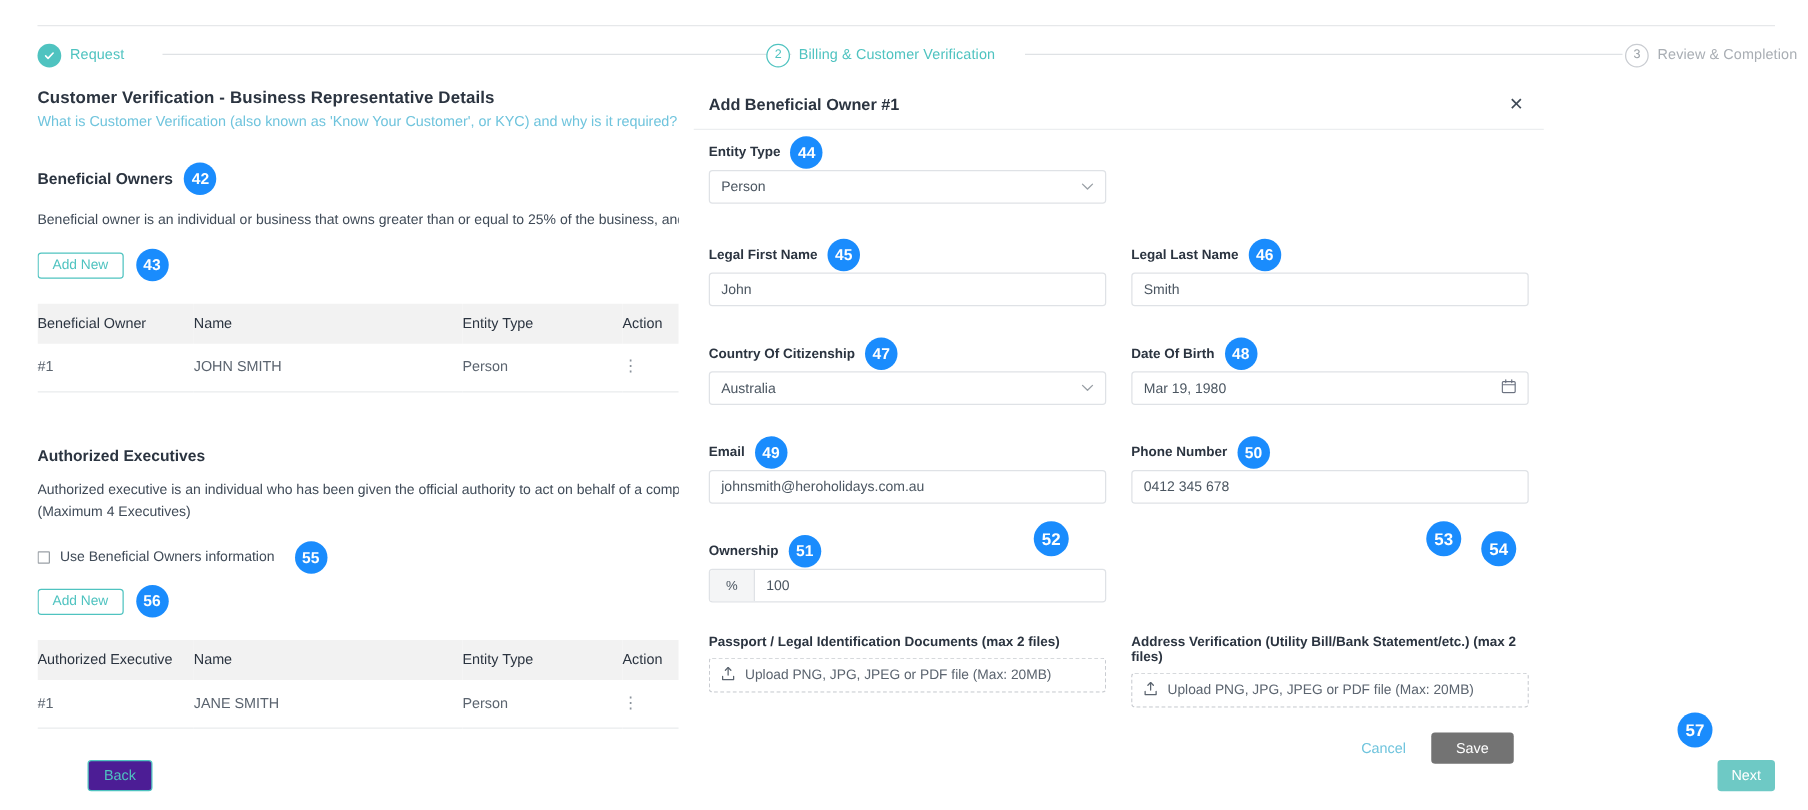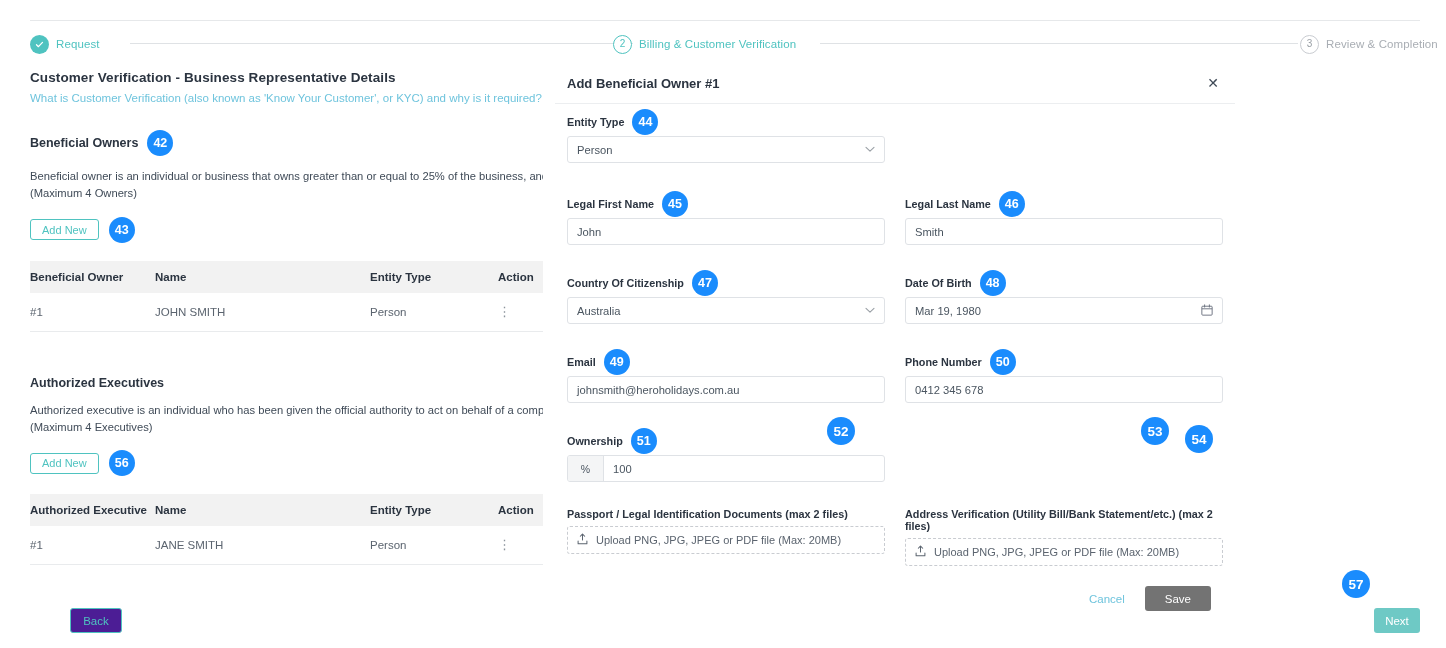--- a/index.html
+++ b/index.html
@@ -48,21 +48,21 @@
     height:21px; padding:0 11px;
     border:1px solid #4fc3c0; border-radius:3px;
     background:#fff; color:#4fc3c0;
     font-size:11px; font-family:inherit; cursor:pointer;
   }
   .addnew-row { display:flex; align-items:center; gap:10px; margin-bottom:18px; }
 
   table.grid { width:513px; border-collapse:collapse; table-layout:fixed; }
   table.grid th {
     background:#f2f2f2; text-align:left;
-    font-size:11.5px; font-weight:bold; color:#2b3440;
+    font-size:11.5px; font-weight:normal; color:#2b3440;
     padding:10px 0 10px 0; height:32px; vertical-align:middle;
   }
   table.grid td {
     font-size:11.5px; color:#5b646f;
     padding:13px 0; border-bottom:1px solid #e9ebed; vertical-align:middle;
   }
   .c-idx { width:125px; padding-left:0 !important; }
   .c-name { width:215px; }
   .c-type { width:128px; }
   .c-act  { width:45px; }
@@ -179,21 +179,20 @@
 
     <div class="page-title">Customer Verification - Business Representative Details</div>
     <div class="kyc-link">What is Customer Verification (also known as 'Know Your Customer', or KYC) and why is it required?</div>
 
     <div class="sec-head">
       <span class="sec-title">Beneficial Owners</span>
       <span class="mk-inline">42</span>
     </div>
     <p class="sec-desc">
       <span>Beneficial owner is an individual or business that owns greater than or equal to 25% of the business, and can be id</span>
-      <span class="l2">(Maximum 4 Owners)</span>
     </p>
 
     <div class="addnew-row">
       <button class="btn-outline">Add New</button>
       <span class="mk-inline">43</span>
     </div>
 
     <table class="grid">
       <thead>
         <tr>
@@ -214,20 +213,25 @@
     </table>
 
     <div class="sec-head" style="margin-top:44px;">
       <span class="sec-title">Authorized Executives</span>
     </div>
     <p class="sec-desc">
       <span>Authorized executive is an individual who has been given the official authority to act on behalf of a company or or</span>
       <span class="l2">(Maximum 4 Executives)</span>
     </p>
 
+    <div class="chk-row">
+      <span class="chkbox"></span>
+      <span class="chk-label">Use Beneficial Owners information</span>
+      <span class="mk-inline" style="margin-left:8px;">55</span>
+    </div>
 
     <div class="addnew-row">
       <button class="btn-outline">Add New</button>
       <span class="mk-inline">56</span>
     </div>
 
     <table class="grid">
       <thead>
         <tr>
           <th class="c-idx" style="width:125px;">Authorized Executive</th>

